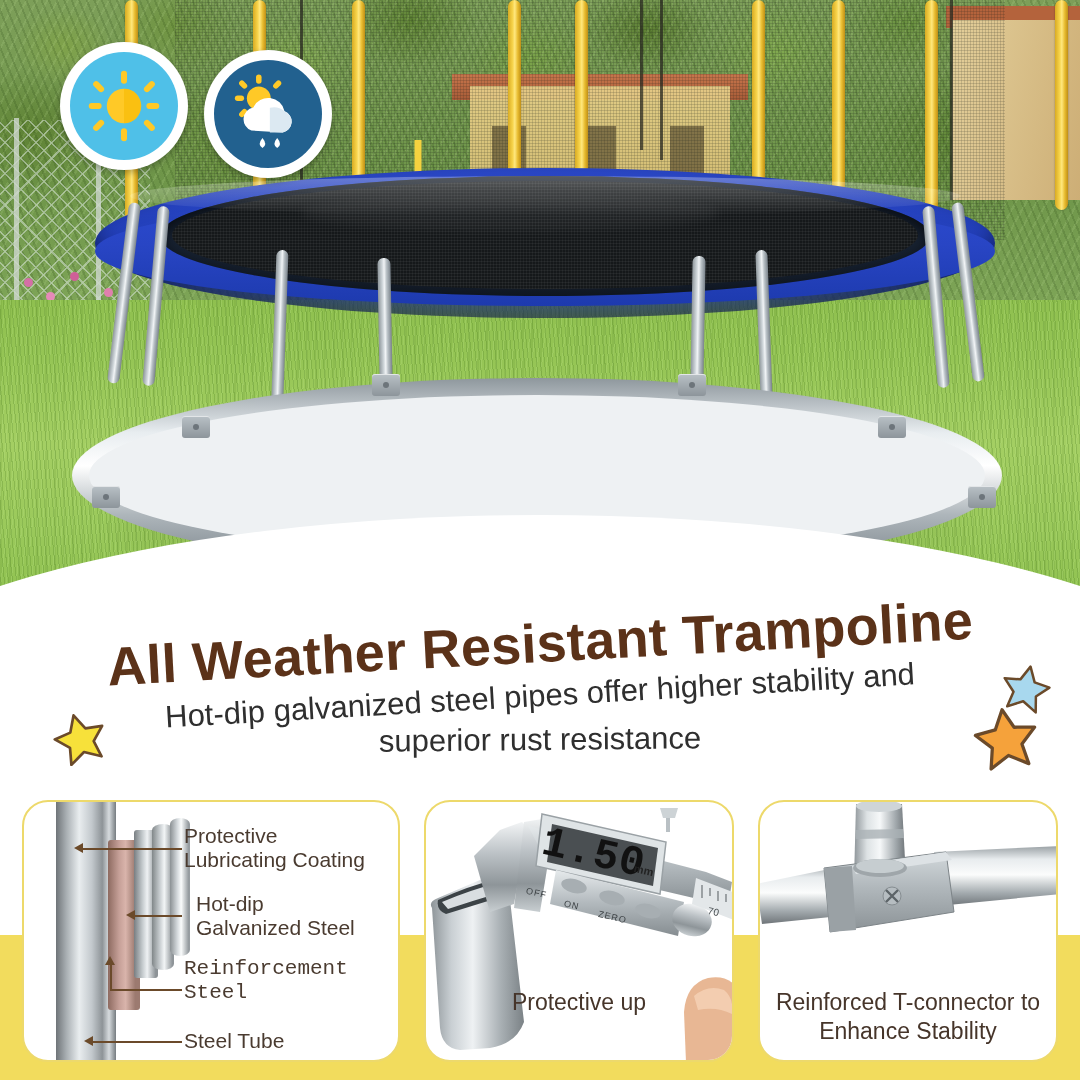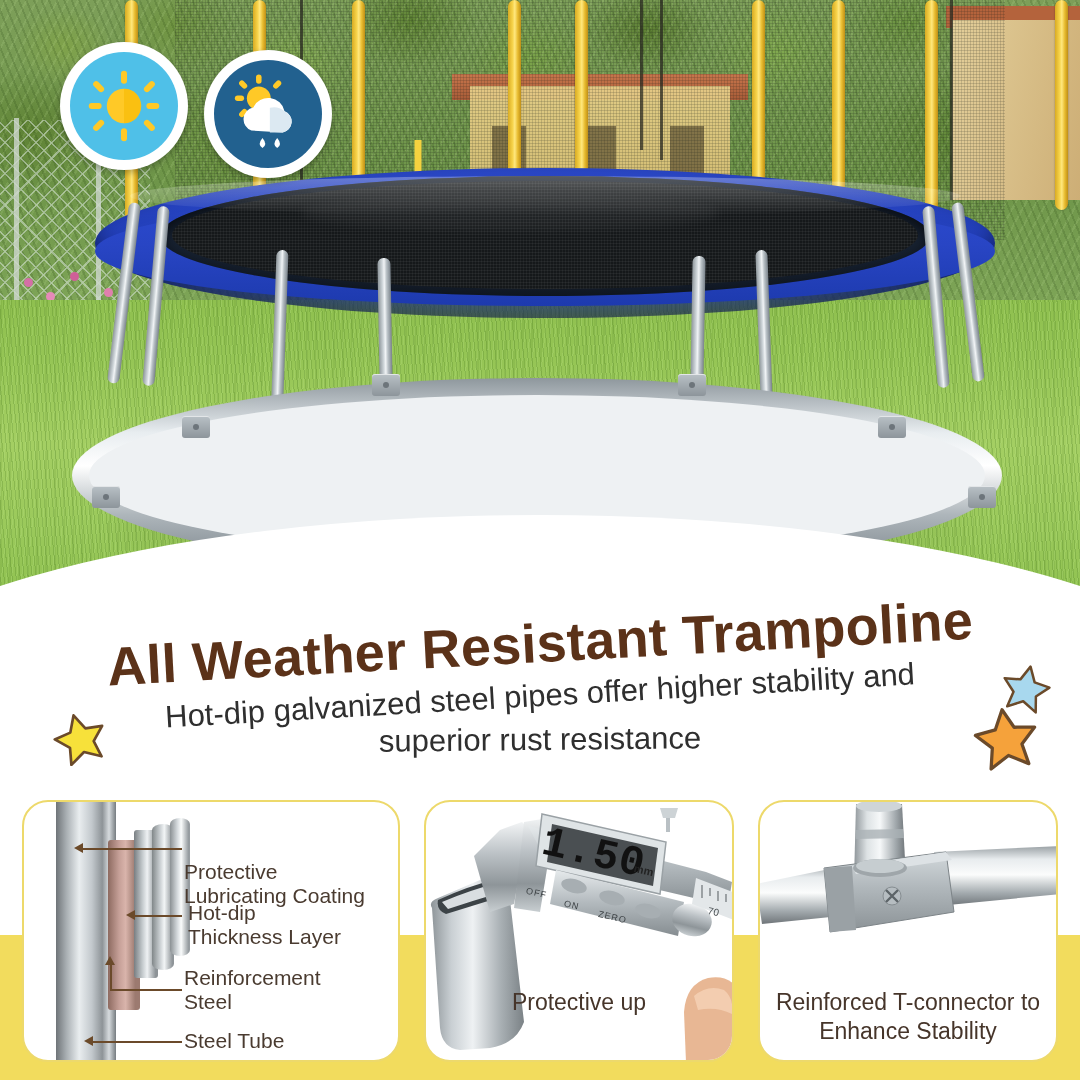--- a/index.html
+++ b/index.html
@@ -359,36 +359,36 @@
     <div class="tube" style="left:110px;top:28px;width:24px;height:148px;
       background:linear-gradient(90deg,#787e82,#c4cacd 35%,#eef1f3 55%,#8d9397 90%);"></div>
 
     <div class="tube" style="left:128px;top:22px;width:22px;height:146px;border-radius:11px/6px;
       background:linear-gradient(90deg,#818789,#cdd2d5 38%,#f2f5f6 56%,#8f9599 92%);"></div>
     <div class="tube" style="left:146px;top:16px;width:20px;height:138px;border-radius:10px/6px;
       background:linear-gradient(90deg,#8b9194,#d7dcdf 38%,#fafcfc 56%,#979da1 92%);"></div>
 
     <div class="callout-line" style="left:58px;top:46px;width:100px;"></div>
     <div class="arrow-l" style="left:50px;top:41px;"></div>
-    <div class="cl-label" style="left:160px;top:22px;margin-top:36px;">
+    <div class="cl-label" style="left:160px;top:22px;">
       <div>Protective</div>
       <div>Lubricating Coating</div>
     </div>
 
     <div class="callout-line" style="left:110px;top:113px;width:48px;"></div>
     <div class="arrow-l" style="left:102px;top:108px;"></div>
-    <div class="cl-label" style="left:164px;top:90px;margin-top:9px;">
+    <div class="cl-label" style="left:172px;top:90px;">
       <div>Hot-dip</div>
-      <div>Thickness Layer</div>
+      <div>Galvanized Steel</div>
     </div>
 
     <div class="callout-line" style="left:86px;top:187px;width:72px;"></div>
     <div class="callout-vline" style="left:86px;top:162px;height:26px;"></div>
     <div class="arrow-u" style="left:81px;top:154px;"></div>
-    <div class="cl-label" style="left:160px;top:164px;">
+    <div class="cl-label" style="left:160px;top:155px;font-family:Liberation Mono, monospace;">
       <div>Reinforcement</div>
       <div>Steel</div>
     </div>
 
     <div class="callout-line" style="left:68px;top:239px;width:90px;"></div>
     <div class="arrow-l" style="left:60px;top:234px;"></div>
     <div class="cl-label" style="left:160px;top:227px;">
       <div>Steel Tube</div>
     </div>
   </div>

